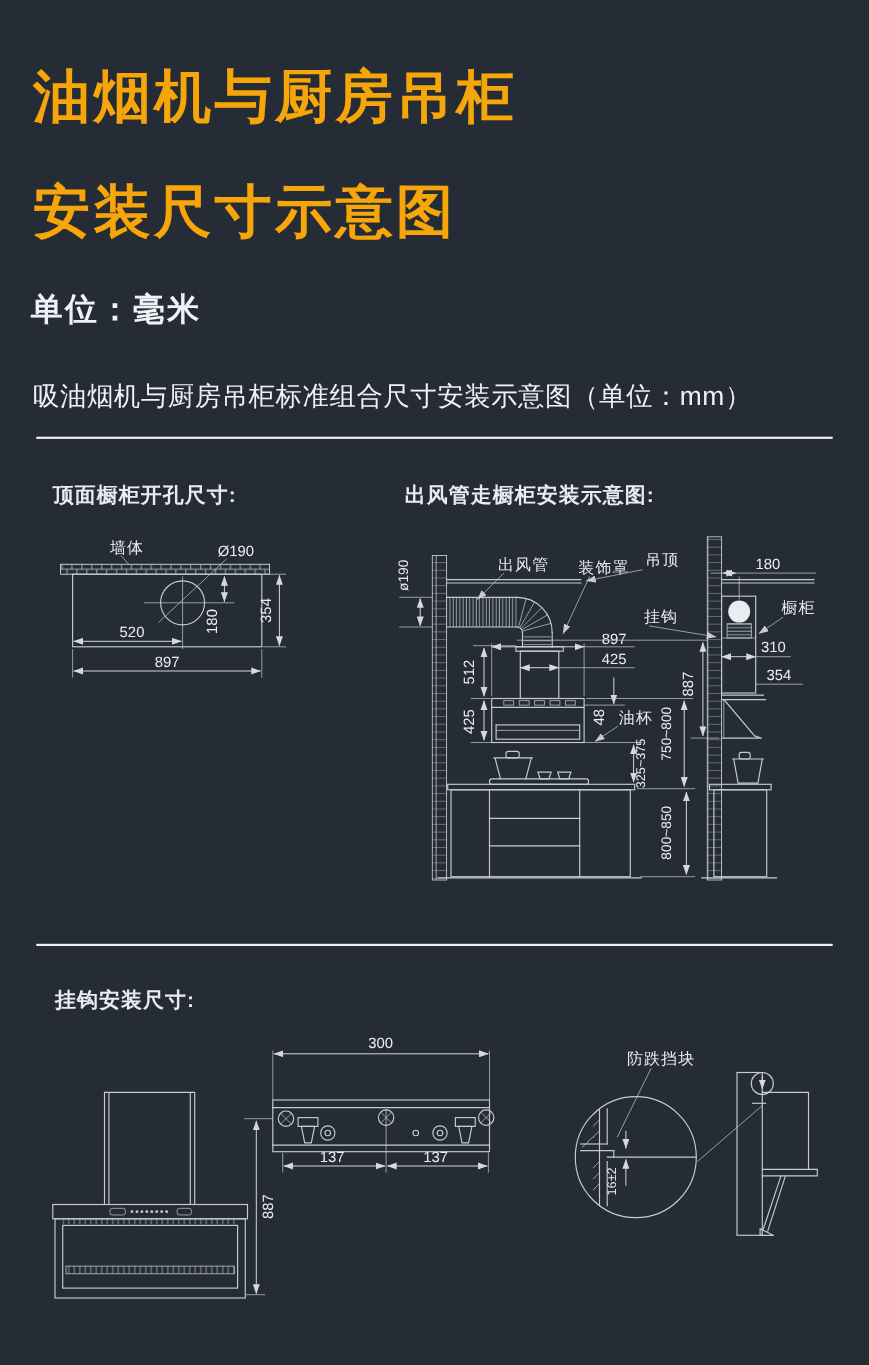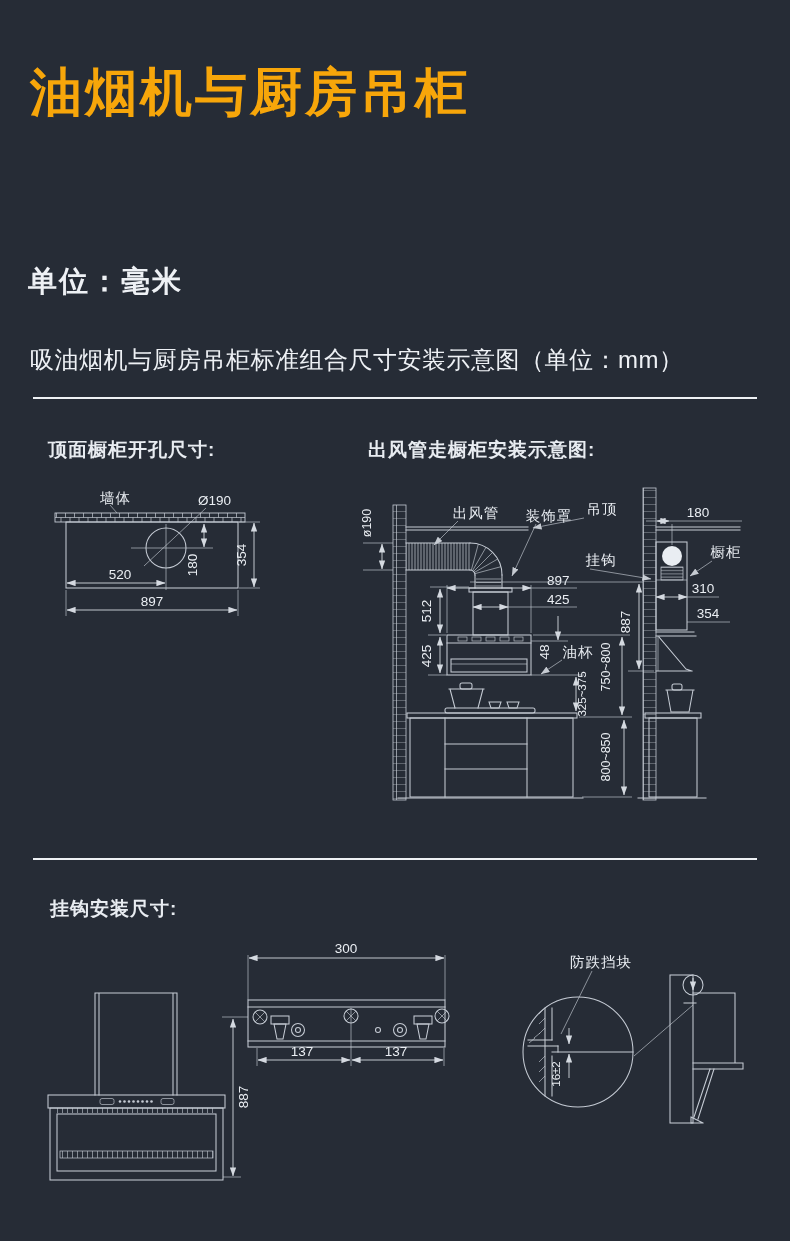--- a/index.html
+++ b/index.html
@@ -1,39 +1,40 @@
 <!DOCTYPE html>
 <html><head>
 <meta charset="utf-8">
 <style>
   html,body{margin:0;padding:0;background:#262c36;}
   .page{position:relative;width:790px;height:1241px;background:#262c36;overflow:hidden;
         font-family:"Liberation Sans","DejaVu Sans",sans-serif;}
   .abs{position:absolute;}
-  .title{color:#f7a60a;font-size:52px;font-weight:700;letter-spacing:3px;line-height:1;white-space:nowrap;}
+  .title{color:#f7a60a;font-size:52px;font-weight:700;letter-spacing:3px;line-height:1;white-space:nowrap;font-family:Liberation Mono, monospace;}
   .unit{color:#eef1f5;font-size:29px;font-weight:700;letter-spacing:2px;}
   .subtitle{color:#eef1f5;font-size:24px;font-weight:500;letter-spacing:0.5px;}
   .divider{position:absolute;left:33px;width:724px;height:2px;background:#eef1f4;}
   .sec{position:absolute;color:#e8ecf1;font-size:19px;font-weight:600;letter-spacing:1px;white-space:nowrap;}
   svg{position:absolute;overflow:visible;}
   .s{stroke:#c5cbd4;stroke-width:1.05;fill:none;stroke-linecap:square;}
   .t{stroke:#c5cbd4;stroke-width:0.7;fill:none;opacity:0.92;}
   .d{stroke:#d4d9e0;stroke-width:0.9;fill:none;}
   text{font-family:"Liberation Sans","DejaVu Sans",sans-serif;}
   .dt{fill:#eaeef3;font-size:13.5px;font-weight:500;}
   .lb{fill:#e8ecf1;font-size:14.5px;font-weight:500;letter-spacing:1px;}
   .sm{font-size:11.5px;}
   .md{font-size:12.5px;}
 </style>
 </head>
 <body>
 
 <div class="page">
 
   <div class="abs title" style="left:30px;top:66px;">油烟机与厨房吊柜</div>
+  <div class="abs title" style="left:30px;top:171px;">安装尺寸示意图</div>
   <div class="abs subtitle" style="left:30px;top:344px;">吸油烟机与厨房吊柜标准组合尺寸安装示意图（单位：mm）</div>
   <div class="abs unit" style="left:28px;top:262px;">单位：毫米</div>
   <div class="divider" style="top:397px;"></div>
   <div class="divider" style="top:858px;"></div>
 
   <div class="sec" style="left:368px;top:437px;">出风管走橱柜安装示意图:</div>
   <div class="sec" style="left:48px;top:437px;">顶面橱柜开孔尺寸:</div>
   <div class="sec" style="left:50px;top:896px;text-align:center;">挂钩安装尺寸:</div>
 
   <svg style="left:30px;top:480px;" width="330" height="160" viewBox="30 480 330 160">

